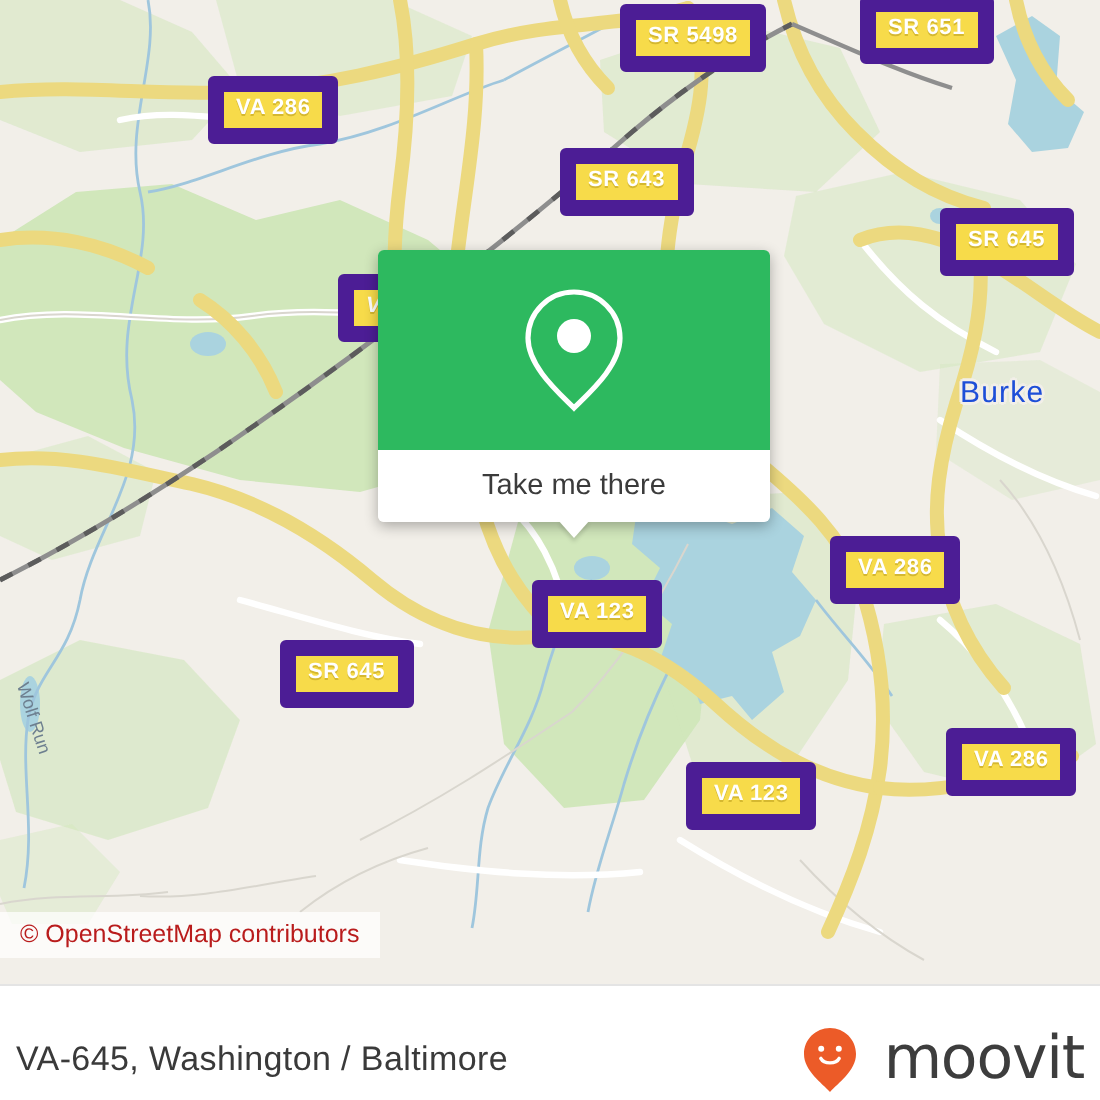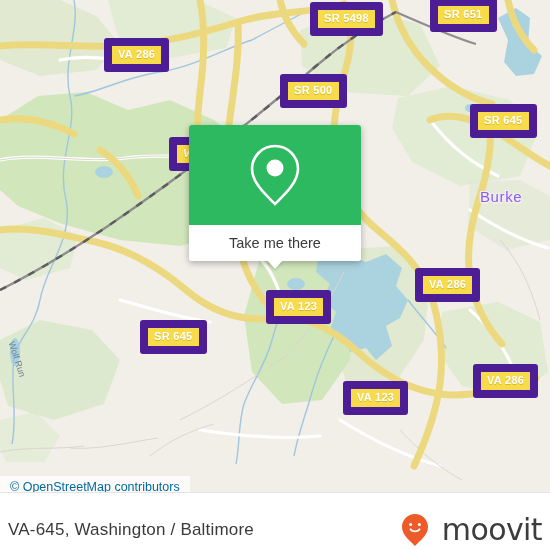--- a/index.html
+++ b/index.html
@@ -33,40 +33,40 @@
     padding:2px 6px 3px 6px;
     text-shadow:0 1px 0 rgba(150,120,0,.35);
     white-space:nowrap;
     font-family:"Liberation Sans", sans-serif;
   }
 
   
   .place-label{
     position:absolute;
     font-size:15px;
-    color:#8b5cf6;
+    color:#1d4ed8;
     letter-spacing:.6px;
     text-shadow:
       -1.5px 0 #f2efe9, 1.5px 0 #f2efe9, 0 -1.5px #f2efe9, 0 1.5px #f2efe9,
       -1px -1px #f2efe9, 1px -1px #f2efe9, -1px 1px #f2efe9, 1px 1px #f2efe9;
     white-space:nowrap;
   }
   .stream-label{
     position:absolute;
     font-size:9px;
     color:#6d7f8f;
     white-space:nowrap;
     transform-origin:0 0;
   }
 
   
   #popup-card{
     position:absolute;
     left:189px; top:125px;
-    width:172px;
+    width:196px;
     border-radius:3px;
     box-shadow:0 2px 7px rgba(0,0,0,.30);
     overflow:visible;
     z-index:40;
   }
   #popup-photo{
     height:100px;
     border-radius:3px 3px 0 0;
     display:flex; align-items:center; justify-content:center;
   }
@@ -89,25 +89,24 @@
     border-top:9px solid #ffffff;
     filter:drop-shadow(0 2px 1px rgba(0,0,0,.14));
   }
 
   
   #attribution{
     position:absolute;
     left:0; top:456px;
     background:rgba(255,255,255,.72);
     font-size:12.5px;
-    color:#0369a1;
+    color:#b91c1c;
     padding:4px 10px 5px 10px;
     z-index:30;
     white-space:nowrap;
-    margin-top:20px;
   }
 
   
   #bottom-bar{
     position:absolute;
     left:0; top:492px; width:550px; height:74px;
     background:#ffffff;
     border-top:1px solid #e4e4e4;
     display:flex; align-items:center; justify-content:space-between;
     padding:0 8px;
@@ -236,21 +235,21 @@
       <path d="M230 550 L272 494"></path>
       <path d="M300 494 L342 550"></path>
       <path d="M406 494 L448 550"></path>
       <path d="M480 494 L526 550"></path>
     </g>
   </svg>
 
   <div class="shield" style="left:104px;  top:38px;">VA 286</div>
   <div class="shield" style="left:310px;  top:2px;">SR 5498</div>
   <div class="shield" style="left:430px;  top:-2px;">SR 651</div>
-  <div class="shield" style="left:280px;  top:74px;">SR 500</div>
+  <div class="shield" style="left:280px;  top:74px;">SR 643</div>
   <div class="shield" style="left:470px;  top:104px;">SR 645</div>
   <div class="shield" style="left:169px;  top:137px;font-style:italic;">VA</div>
   <div class="shield" style="left:266px;  top:290px;">VA 123</div>
   <div class="shield" style="left:415px;  top:268px;">VA 286</div>
   <div class="shield" style="left:140px;  top:320px;">SR 645</div>
   <div class="shield" style="left:343px;  top:381px;">VA 123</div>
   <div class="shield" style="left:473px;  top:364px;">VA 286</div>
 
   <div class="place-label" style="left:480px; top:188px;">Burke</div>
 

